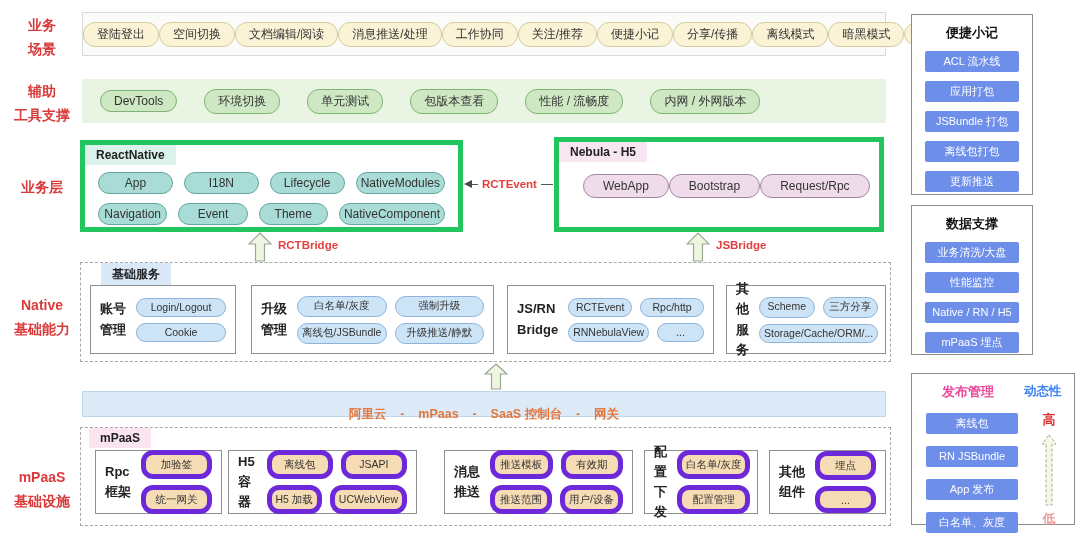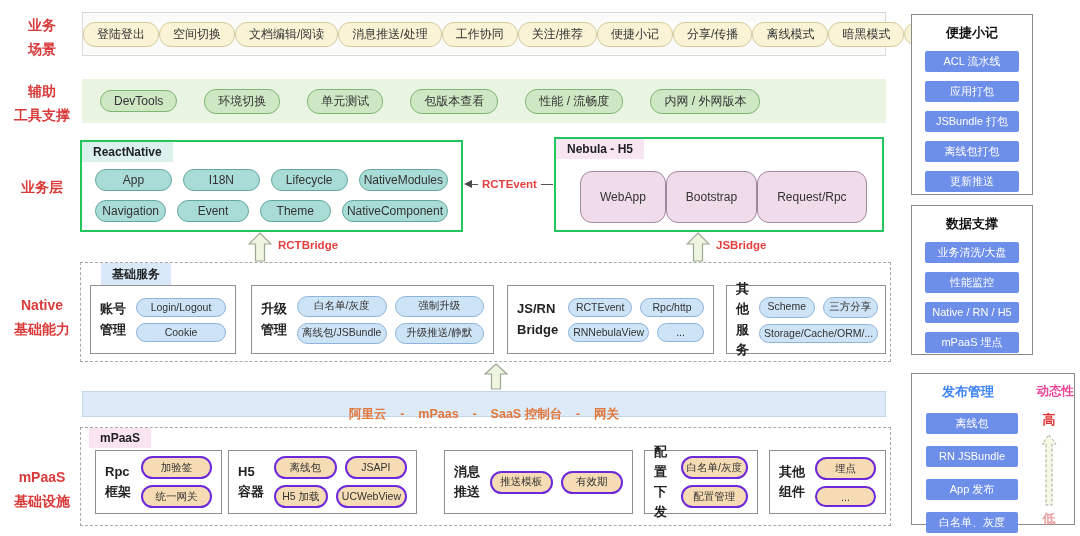--- a/index.html
+++ b/index.html
@@ -12,25 +12,25 @@
   .band { position:absolute; display:flex; align-items:center; }
   .band.scenario { background:#fbfbf9; border:1px solid #d9d9d9; justify-content:space-evenly; }
   .band.tools { background:#e9f4e3; gap:27px; padding-left:18px; }
 
   .pill { display:inline-block; border-radius:12px; font-size:12px; padding:3px 13px;
           text-align:center; white-space:nowrap; color:#333; background:#eee; }
   .pill.y { background:#faf3d6; border:1px solid #d5cb9e; }
   .pill.y.wide { padding:3px 30px; }
   .pill.g { background:#cfe8c4; border:1px solid #7fb573; }
   .pill.t { background:#a9dcd6; border:1px solid #64a79f; }
-  .pill.p { background:#efdbe9; border:1px solid #a287a1; padding:18px 19px; }
+  .pill.p { background:#efdbe9; border:1px solid #a287a1; padding:4px 19px; }
   .pill.b { background:#cde3f6; border:1px solid #8db3da; }
-  .pill.o { background:#f6dcb4; border:2px solid #6d28d9; }
-
-  .box { position:absolute; background:#fff; border:2px solid #22c55e; }
+  .pill.o { background:#f6dcb4; border:5px solid #6d28d9; }
+
+  .box { position:absolute; background:#fff; border:5px solid #22c55e; }
   .box.dashed { border:1px dashed #a8a8a8; }
   .tab { position:absolute; top:0; left:0; font-weight:bold; font-size:12px;
          padding:3px 11px; color:#222; white-space:nowrap; }
   .tab.teal { background:#daf1ec; }
   .tab.pink { background:#f7e6f1;text-align:right; }
   .tab.blue { background:#d9e9f8; left:8px;margin-left:12px; }
   .tab.rose { background:#f9e4f0; left:8px; }
 
   .rn-rows { padding:27px 13px 0; }
   .rn-row { display:flex; gap:11px; margin-bottom:9px; }
@@ -55,22 +55,22 @@
 
   .cloud-bar { position:absolute; background:#ddebf8; border:1px solid #c2d6ea;
                display:flex; align-items:center; justify-content:center; }
   .cloud-bar span { color:#e2773d; font-weight:bold; font-size:12.5px; white-space:pre;margin-top:20px; }
 
   .panel { position:absolute; background:#fff; border:1px solid #8a8a8a; }
   .panel-title { font-weight:bold; font-size:13px; text-align:center; margin-top:9px; color:#111; }
   .btn { background:#6d8ee9; color:#fff; font-size:11px; text-align:center;
          height:21px; line-height:21px; border-radius:2px; margin:9px 13px 0; white-space:nowrap; }
   .p3-head { display:flex; padding-top:9px; }
-  .p3-head .lt { width:112px; text-align:center; font-weight:bold; font-size:13px; color:#3b82f6; }
-  .p3-head .rt { flex:1; text-align:right; font-weight:bold; font-size:12.5px; color:#ec4899;font-family:Liberation Serif, serif; }
+  .p3-head .lt { width:112px; text-align:center; font-weight:bold; font-size:13px; color:#ec4899; }
+  .p3-head .rt { flex:1; text-align:left; font-weight:bold; font-size:12.5px; color:#3b82f6;font-family:Liberation Serif, serif; }
   .p3-body { display:flex; }
   .p3-col { width:112px; }
   .p3-col .btn { margin:12px 6px 0 14px; }
   .dyn-col { flex:1; display:flex; flex-direction:column; align-items:center;
              padding:10px 0 8px; }
   .dyn-high { color:#e03434; font-weight:bold; font-size:13px; }
   .dyn-low { color:#ea9c9c; font-weight:bold; font-size:13px; }
   .dyn-col svg { margin:5px 0 4px; }
 </style>
 </head>
@@ -256,20 +256,24 @@
     </div>
 
     <div class="group" style="left:363px;top:22px;width:189px;height:64px">
       <div class="group-label">消息
 推送</div>
       <div class="rows">
         <div class="prow">
           <span class="pill o">推送模板</span>
           <span class="pill o">有效期</span>
         </div>
+        <div class="prow">
+          <span class="pill o">推送范围</span>
+          <span class="pill o">用户/设备</span>
+        </div>
       </div>
     </div>
 
     <div class="group" style="left:563px;top:22px;width:114px;height:64px">
       <div class="group-label">配置
 下发</div>
       <div class="rows">
         <div class="prow">
             <span class="pill o">白名单/灰度</span>
           </div>

